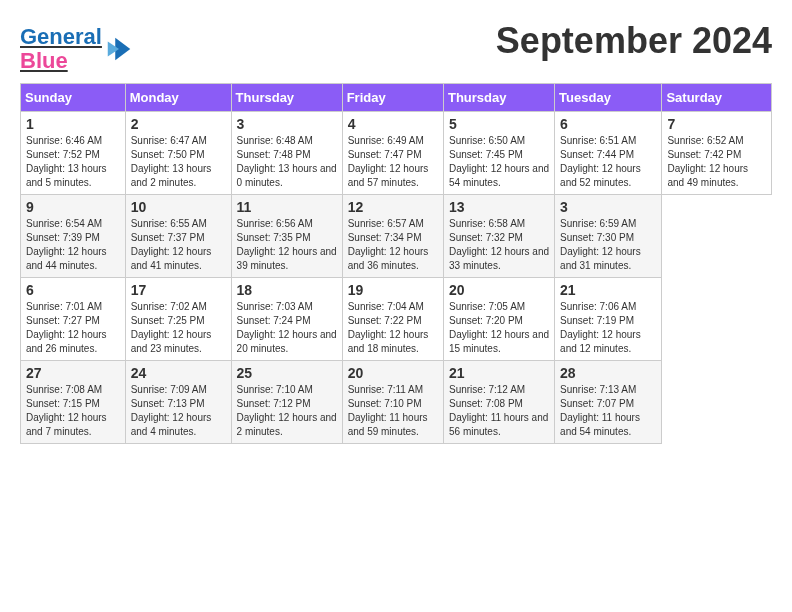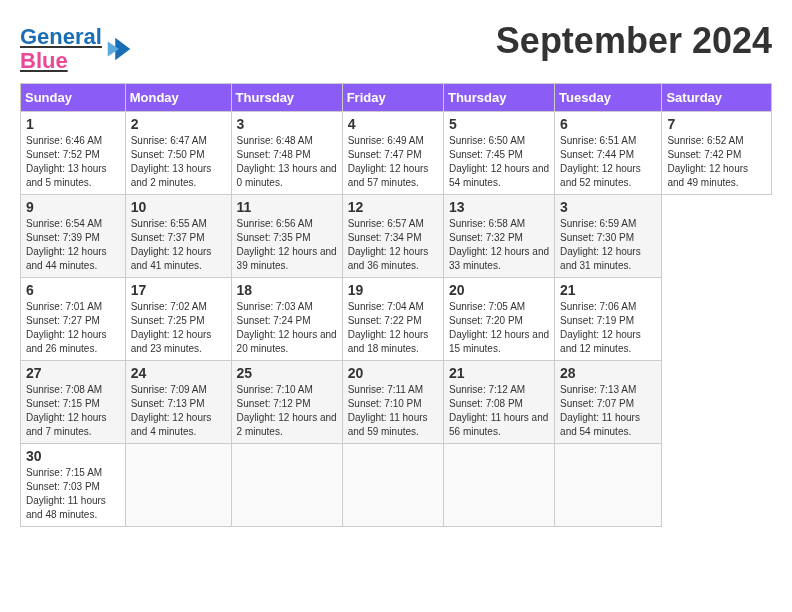--- a/index.html
+++ b/index.html
@@ -232,25 +232,14 @@
       </td>
         <td>
         <span class="day-num">21</span>
         <span class="day-info">Sunrise: 7:12 AM<br>Sunset: 7:08 PM<br>Daylight: 11 hours and 56 minutes.</span>
       </td>
         <td>
         <span class="day-num">28</span>
         <span class="day-info">Sunrise: 7:13 AM<br>Sunset: 7:07 PM<br>Daylight: 11 hours and 54 minutes.</span>
       </td>
       </tr>
-      <tr>
-        <td>
-        <span class="day-num">30</span>
-        <span class="day-info">Sunrise: 7:15 AM<br>Sunset: 7:03 PM<br>Daylight: 11 hours and 48 minutes.</span>
-      </td>
-        <td class="empty-cell"></td>
-        <td class="empty-cell"></td>
-        <td class="empty-cell"></td>
-        <td class="empty-cell"></td>
-        <td class="empty-cell"></td>
-      </tr>
     </tbody>
 </table>
 
 </body></html>

